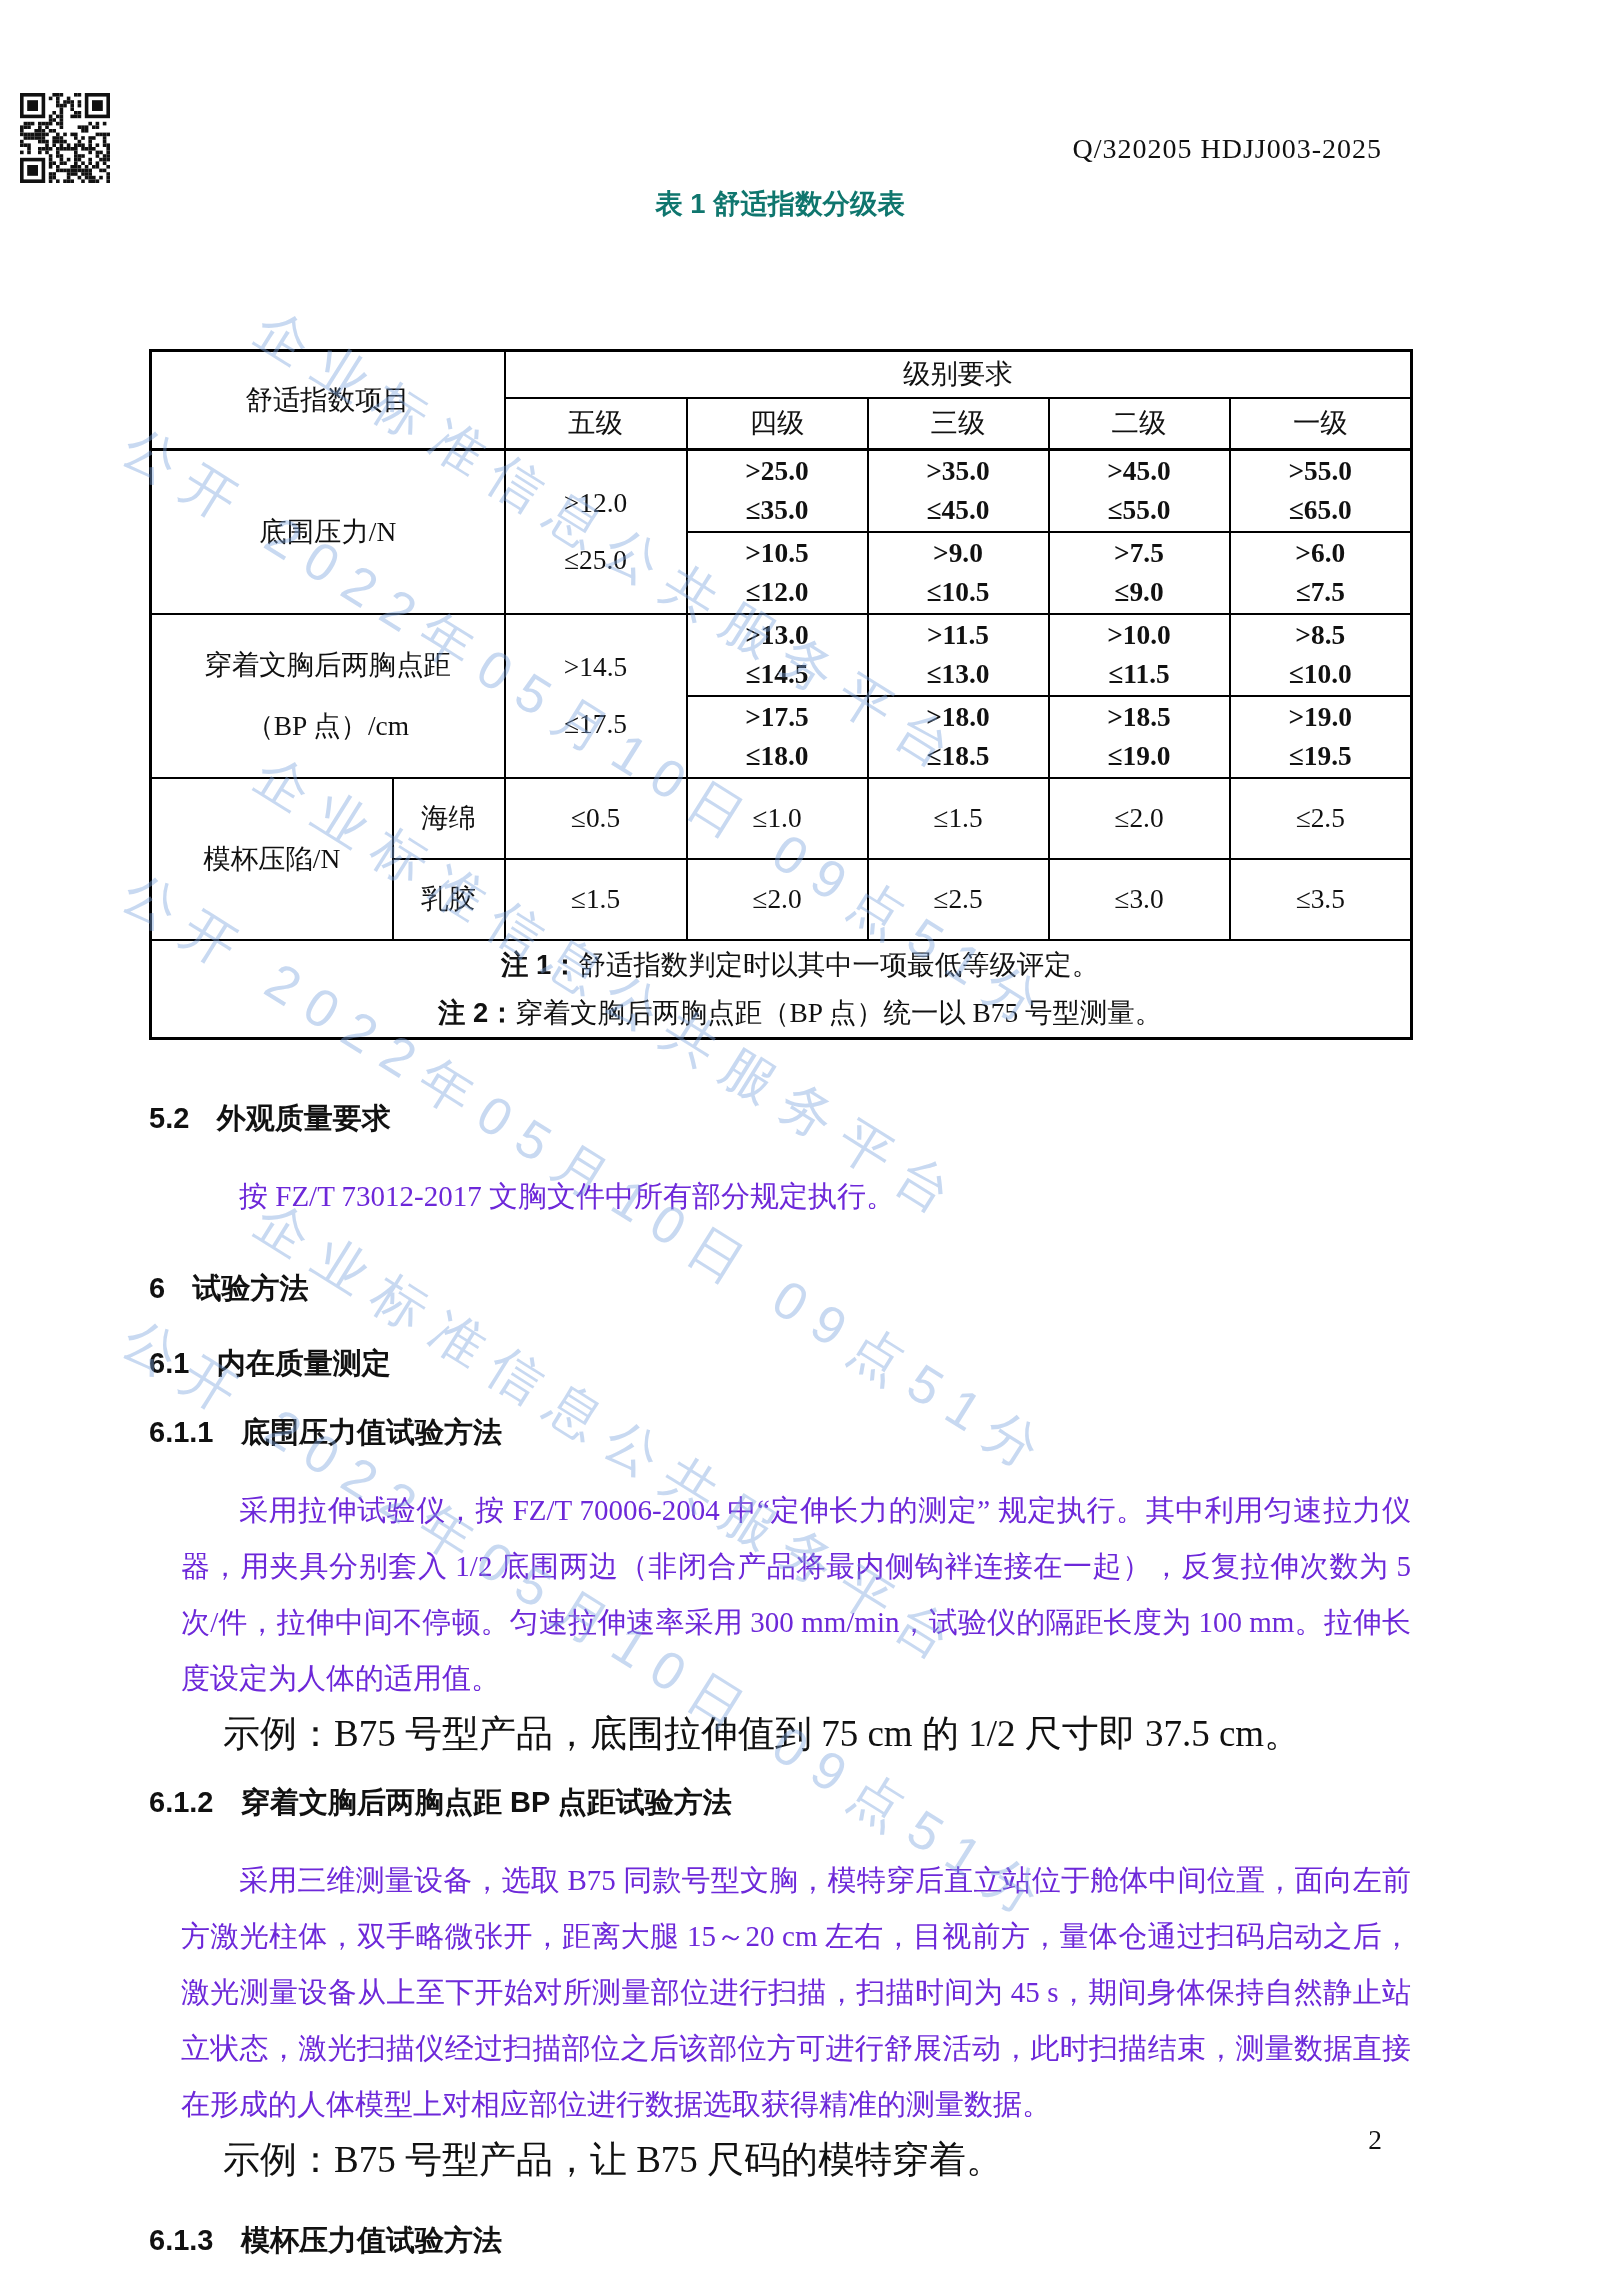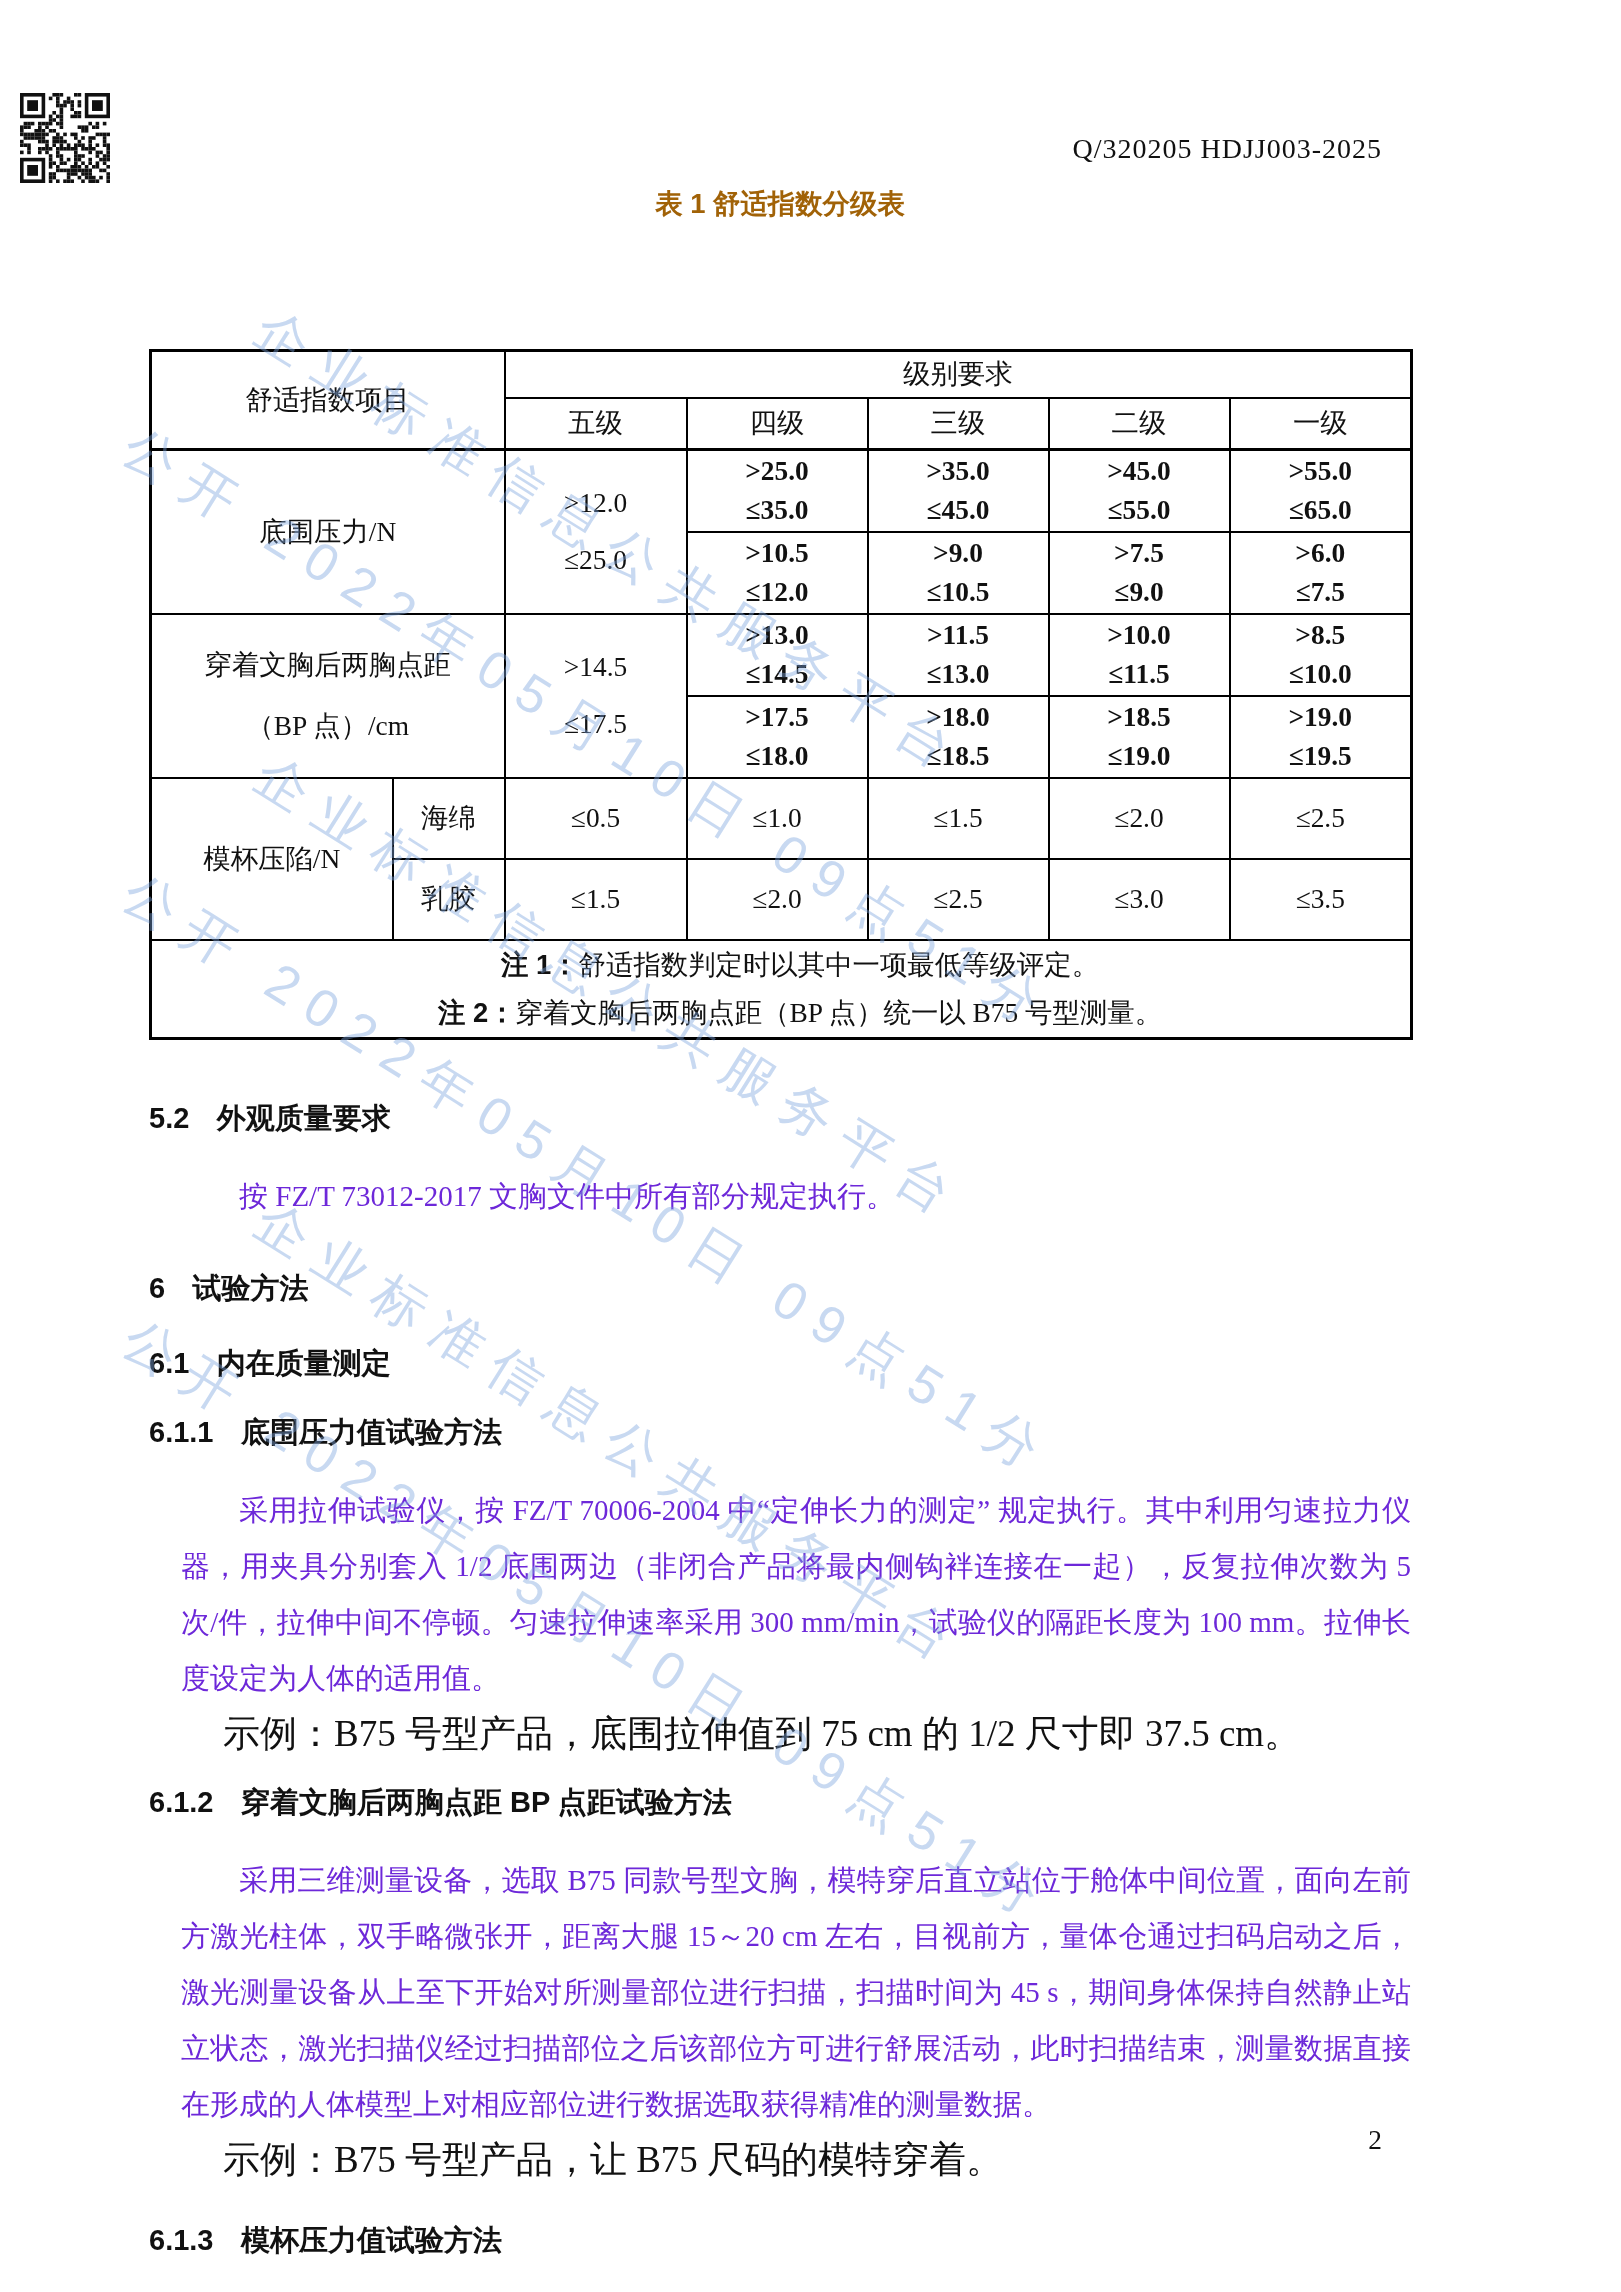--- a/index.html
+++ b/index.html
@@ -3,21 +3,21 @@
 <meta charset="utf-8">
 <style>
   html,body{margin:0;padding:0;background:#fff;}
   .page{position:relative;width:1621px;height:2293px;background:#ffffff;overflow:hidden;
         font-family:"Liberation Serif","DejaVu Serif",serif;color:#111;}
   .qr{position:absolute;left:19.6px;top:93px;width:90px;height:90px;fill:#111;}
   .docno{position:absolute;left:149px;top:133px;width:1233px;text-align:right;
          font-size:28px;letter-spacing:1px;color:#111;}
   .content{position:absolute;left:149px;top:186px;width:1262px;}
   .table-title{text-align:center;font-family:"Liberation Sans","DejaVu Sans",sans-serif;
-               font-weight:700;font-size:27.4px;color:#a16207;}
+               font-weight:700;font-size:27.4px;color:#0f766e;}
   table.grade-table{border-collapse:collapse;width:1262px;table-layout:fixed;margin-top:127px;
                     border:3.9px solid #000;}
   table.grade-table td{border:2px solid #000;text-align:center;vertical-align:middle;
                        font-size:27.4px;color:#111;padding:0;}
   tr.hrow{height:47px;}
   tr.hrow2{height:52px;}
   .thickb{border-bottom:3.9px solid #000 !important;}
   tr.r-sub{height:82px;}
   tr.mat{height:81px;}
   td.pre{white-space:pre-line;}

